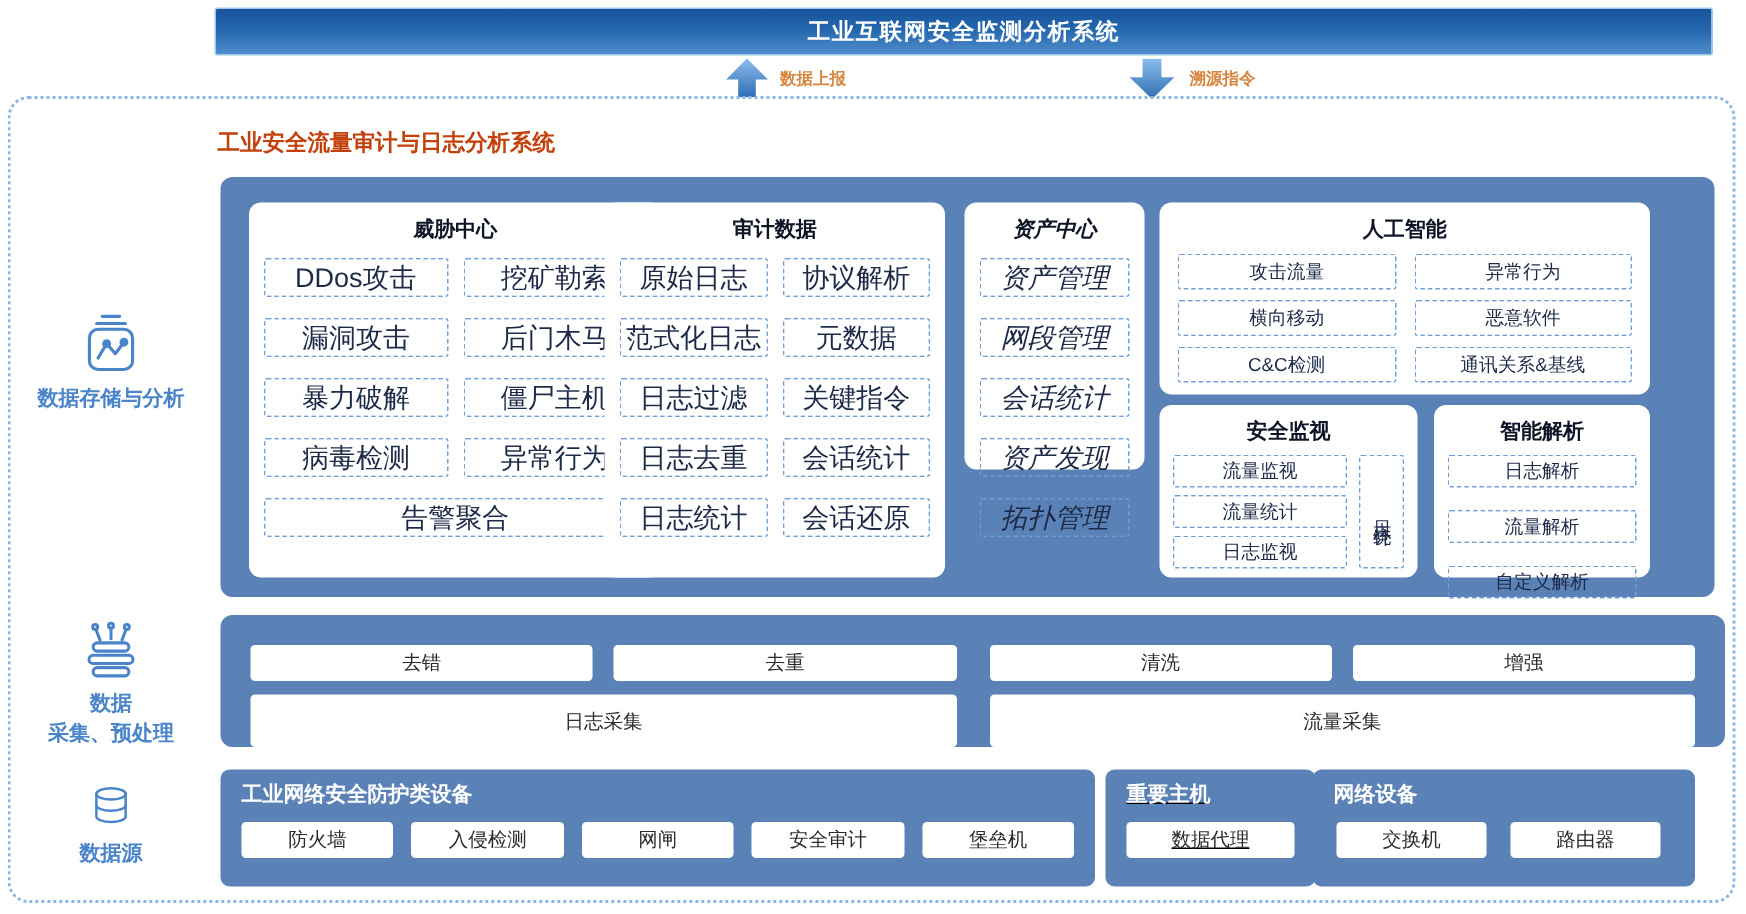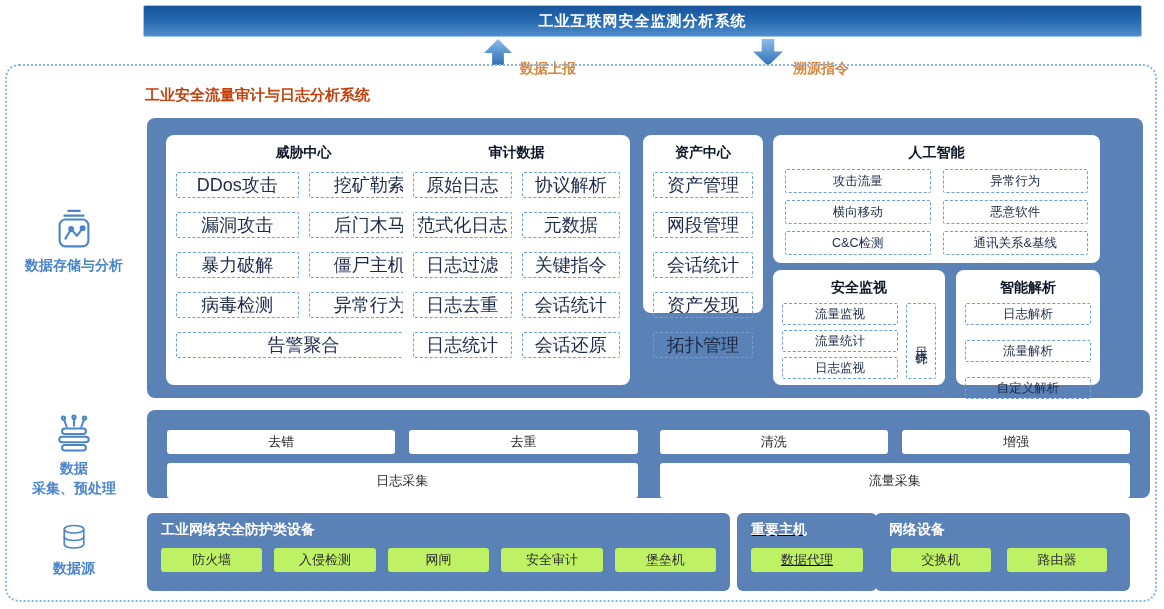--- a/index.html
+++ b/index.html
@@ -20,21 +20,21 @@
   }
 
   
   .arrow{position:absolute;}
   #arrow-up{left:484px;top:39px;width:28px;height:26px;
     background:linear-gradient(180deg,#8cbdeb,#2f6db4);
     clip-path:polygon(50% 0,100% 54%,71% 54%,71% 100%,29% 100%,29% 54%,0 54%);}
   #arrow-down{left:753px;top:39px;width:30px;height:27px;
     background:linear-gradient(180deg,#8cbdeb,#2f6db4);
     clip-path:polygon(50% 100%,100% 46%,71% 46%,71% 0,29% 0,29% 46%,0 46%);}
-  .flow-label{position:absolute;color:var(--orange,#d5873f);font-weight:bold;font-size:14px;top:45px;margin-top:15px;}
+  .flow-label{position:absolute;color:var(--orange,#d5873f);font-weight:bold;font-size:11px;top:45px;}
   #flow-up-label{left:520px;}
   #flow-down-label{left:793px;}
 
   
   #outer{
     left:5px;top:64px;width:1152px;height:538px;box-sizing:border-box;
     border:2px dotted var(--dot,#8ab6e4);border-radius:14px;
   }
   #sys-title{left:145px;top:86px;font-size:15px;font-weight:bold;color:#c2410c;}
 
@@ -45,21 +45,21 @@
   #side-source{top:521px;}
   .side-label{color:var(--blue,#4a84c9);font-weight:bold;font-size:14px;line-height:1.2;margin-top:3px;}
   .side-icon svg{display:block;margin:0 auto;}
 
   
   #main-panel{left:147px;top:118px;width:996px;height:280px;background:var(--panel,#5b82b6);border-radius:8px;}
   .white-panel{position:absolute;background:#fff;border-radius:8px;box-sizing:border-box;}
   .wp-title{text-align:center;font-weight:bold;font-size:14px;color:#0d1526;padding-top:9px;}
   #p-threat{left:19px;top:17px;width:275px;height:250px;}
   #p-audit{left:256px;top:17px;width:227px;height:250px;}
-  #p-asset{left:496px;top:17px;width:120px;height:178px;}
+  #p-asset{left:496px;top:17px;width:120px;height:178px;font-style:italic;}
   #p-ai{left:626px;top:17px;width:327px;height:128px;}
   #p-monitor{left:626px;top:152px;width:172px;height:115px;}
   #p-parse{left:809px;top:152px;width:144px;height:115px;}
 
   .grid2{display:grid;grid-template-columns:1fr 1fr;gap:14px 10px;padding:10px 10px 0;}
   .grid1{display:grid;grid-template-columns:1fr;gap:14px;padding:10px 10px 0;}
   .dashed-item{
     border:1.5px dashed var(--dash,#6f9fd8);border-radius:2px;height:26px;box-sizing:border-box;
     display:flex;align-items:center;justify-content:center;
     font-size:18px;color:var(--itemtext,#1c2a48);white-space:nowrap;
@@ -88,21 +88,21 @@
   .band-box{background:#fff;border-radius:3px;height:24px;flex:1;
     display:flex;align-items:center;justify-content:center;font-size:13px;color:#2b2b2b;}
 
   
   .src-box-outer{position:absolute;top:513px;height:78px;background:var(--panel,#5b82b6);border-radius:6px;box-sizing:border-box;}
   #src-protection{left:147px;width:583px;}
   #src-hosts{left:737px;width:140px;text-decoration:underline;}
   #src-network{left:875px;width:255px;}
   .src-title{color:#fff;font-weight:bold;font-size:14px;padding:8px 0 0 14px;}
   .src-items{display:flex;gap:12px;padding:9px 14px 0;}
-  .src-item{background:#bef264;border-radius:3px;height:24px;
+  .src-item{background:#ffffff;border-radius:3px;height:24px;
     display:flex;align-items:center;justify-content:center;font-size:13px;color:#2b2b2b;}
   #src-protection .src-item{flex:1;}
   #src-hosts .src-item{flex:1;}
   #src-network .src-item{width:100px;}
   #src-network .src-items{gap:16px;padding-left:16px;}
   svg{stroke:var(--blue,#4a84c9);stroke-width:2.2;fill:none;stroke-linecap:round;stroke-linejoin:round;}
 </style>
 </head>
 <body>
 

